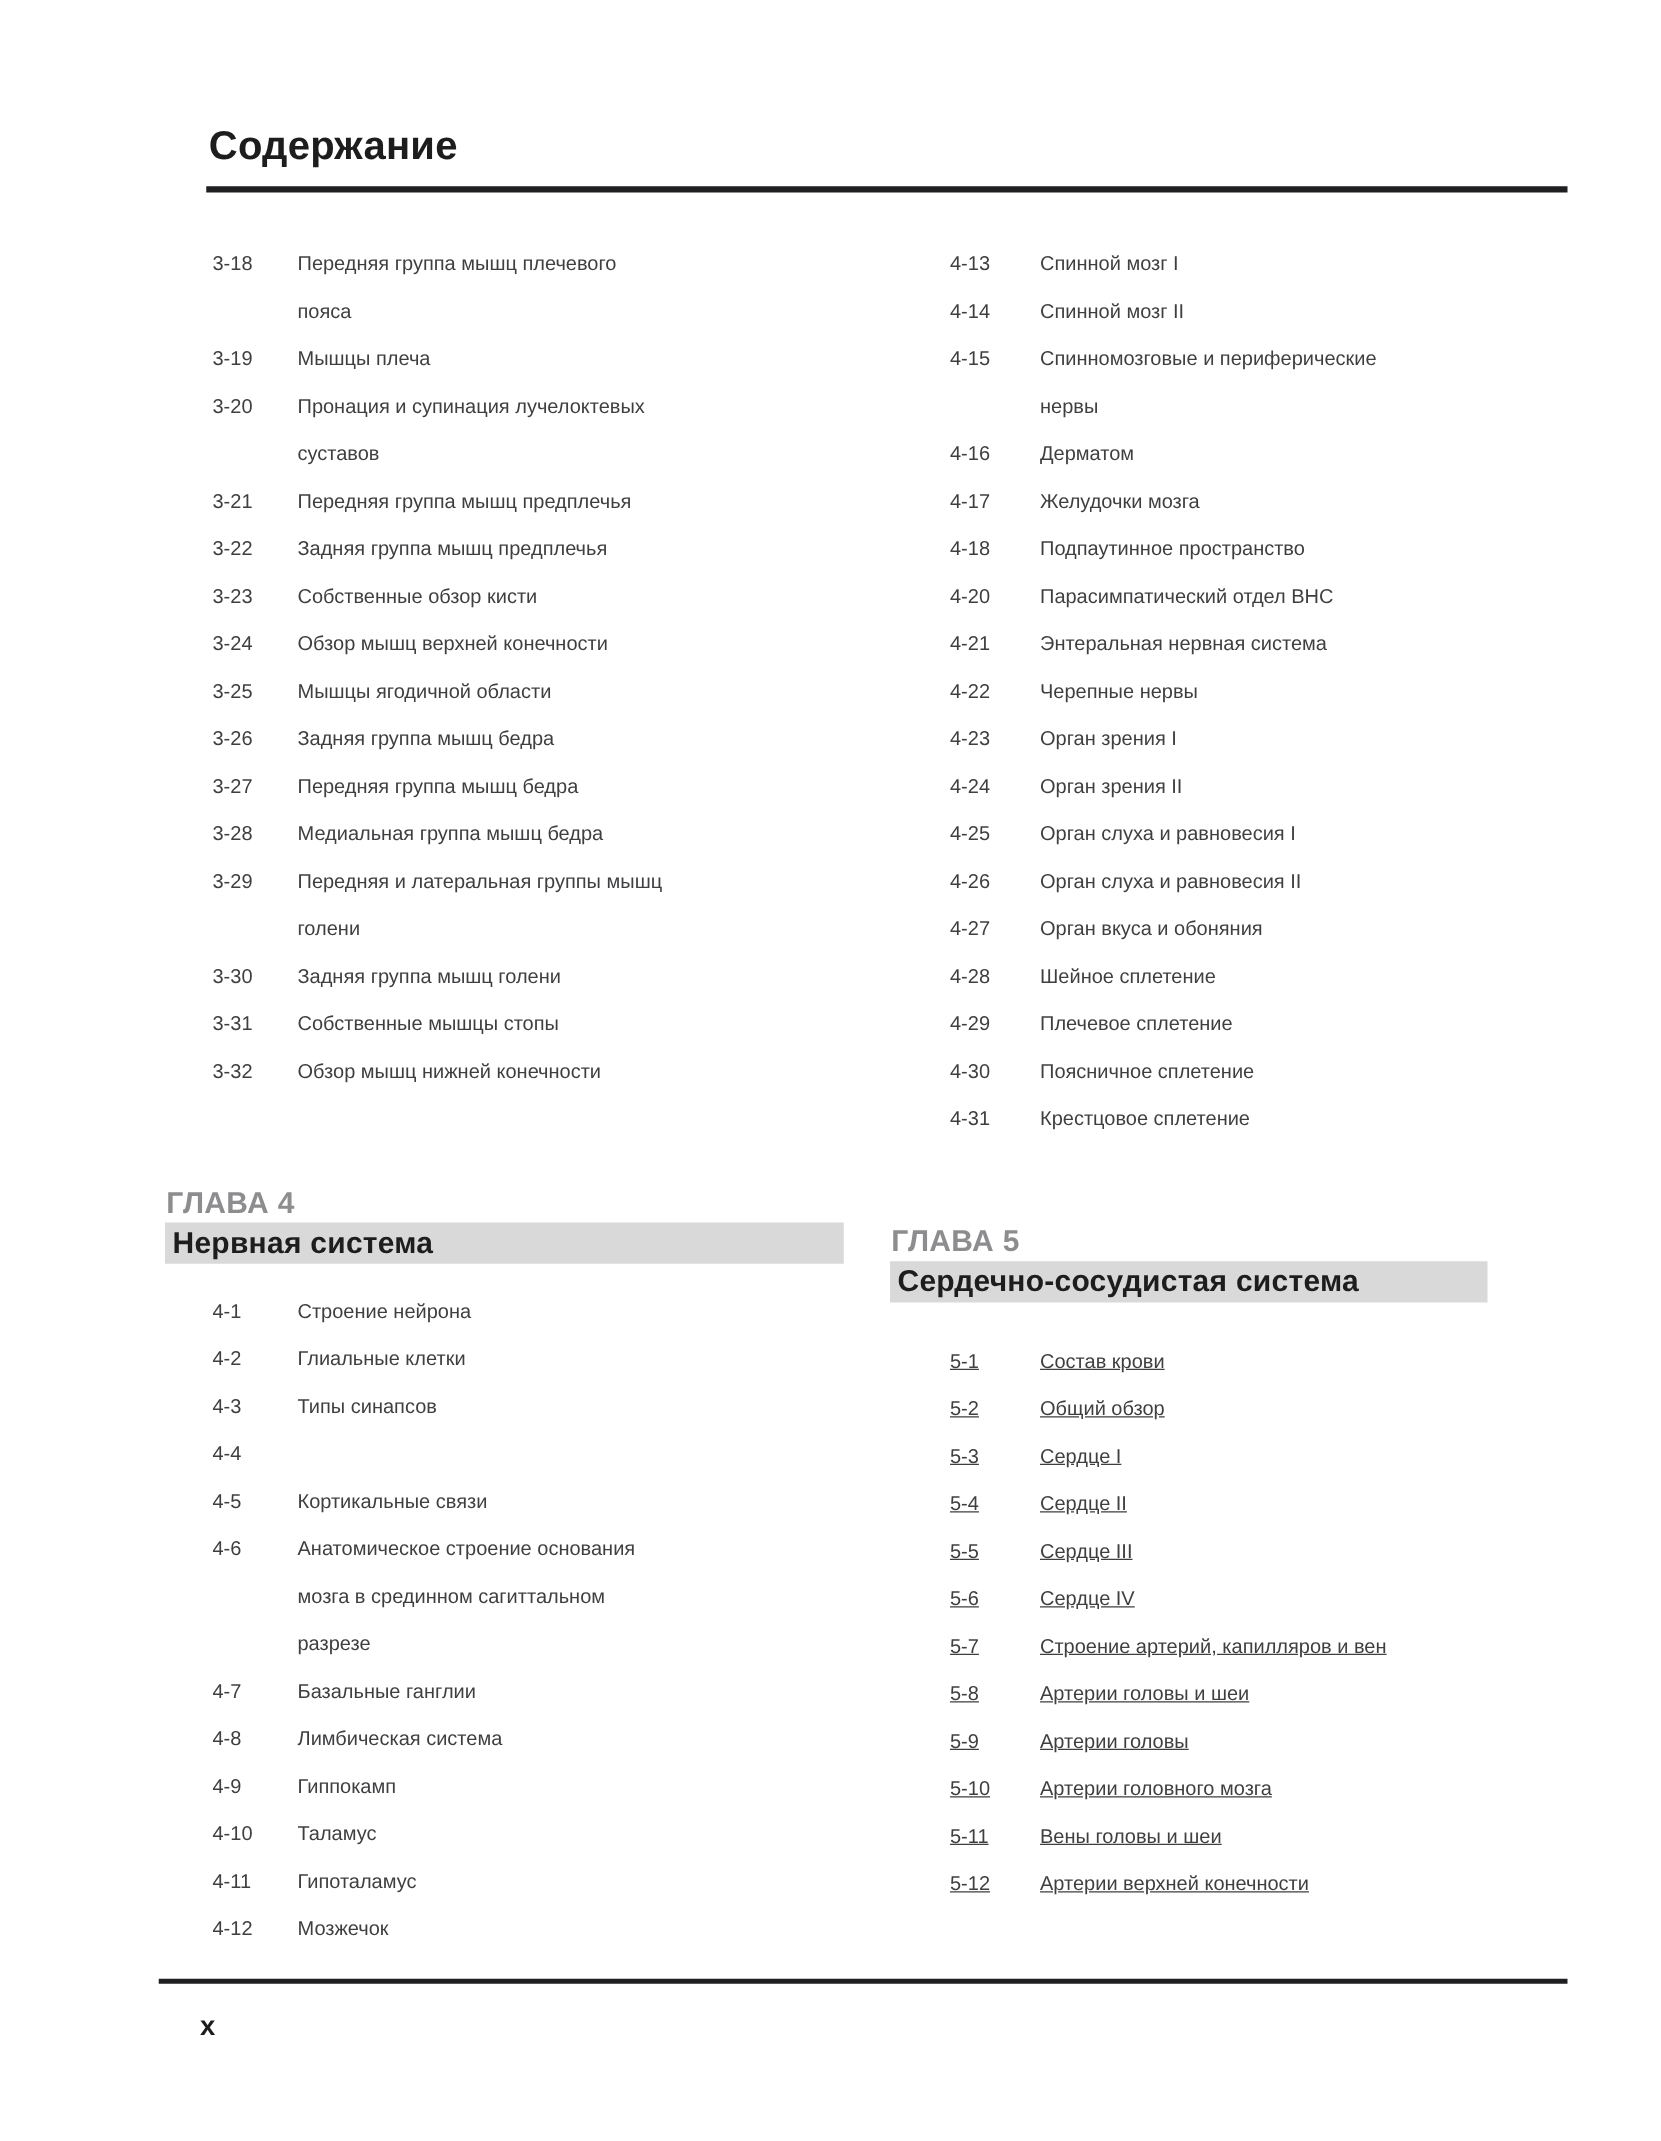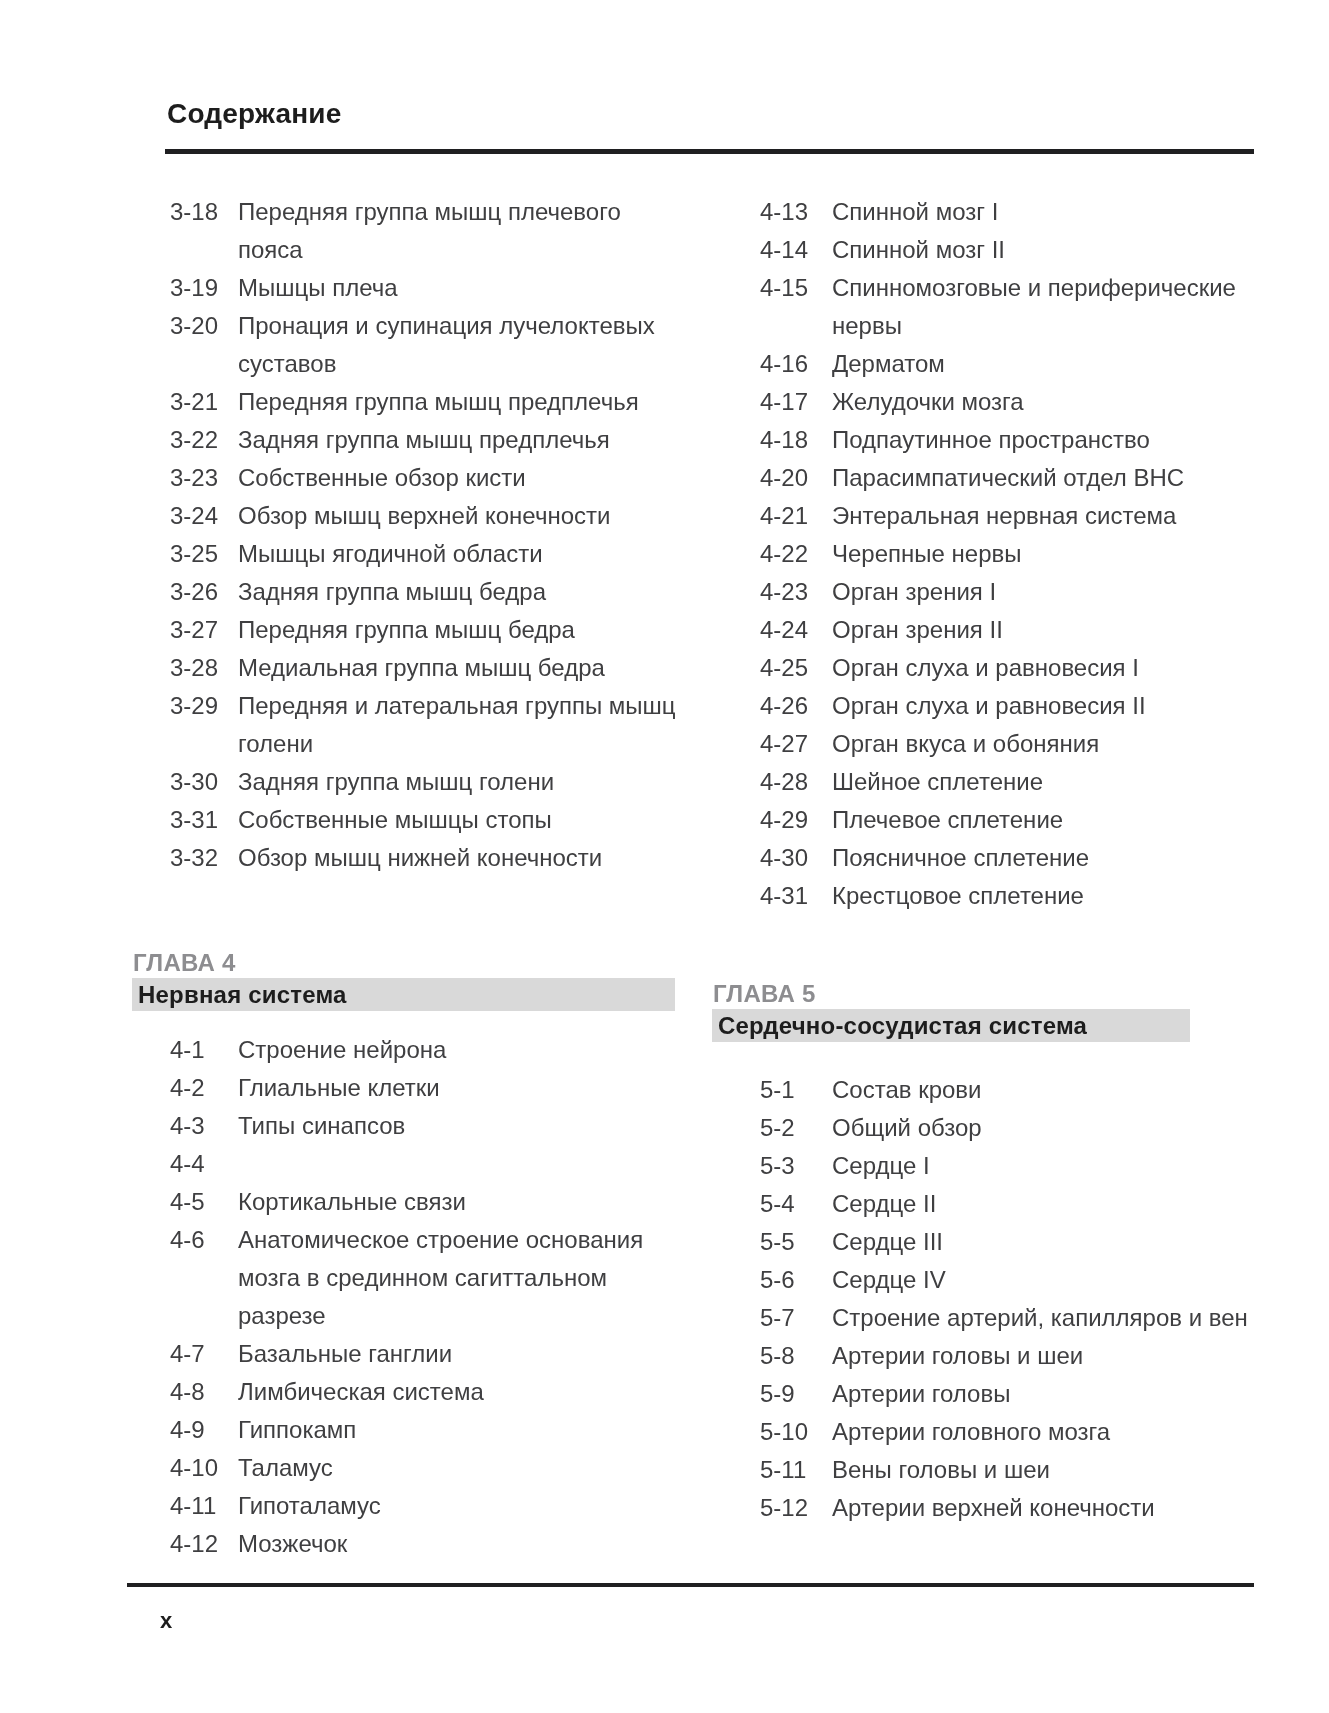--- a/index.html
+++ b/index.html
@@ -13,38 +13,38 @@
   html,body{margin:0;padding:0;}
   body{
     width:1329px;height:1713px;position:relative;
     background:var(--page-bg);
     font-family:"Liberation Sans","DejaVu Sans",sans-serif;
     color:var(--text);
     -webkit-font-smoothing:antialiased;
   }
   .page-title{
     position:absolute;left:167px;top:98px;
-    font-size:28px;font-weight:bold;color:var(--heading);
+    font-size:32px;font-weight:bold;color:var(--heading);
     letter-spacing:.2px;
   }
   .rule{position:absolute;background:var(--rule);}
   .rule-top{left:165px;top:149px;width:1089px;height:5px;}
   .rule-bottom{left:127px;top:1583px;width:1127px;height:4px;}
   .page-number{
     position:absolute;left:160px;top:1608px;
     font-size:22px;font-weight:bold;color:var(--heading);
   }
   .col{position:absolute;top:193px;}
   .col-left{left:132px;width:543px;}
   .col-right{left:712px;width:478px;}
   .toc-list{width:100%;}
   .toc-item{
     display:flex;align-items:flex-start;
     padding-left:38px;
-    font-size:24px;line-height:38px;
+    font-size:16px;line-height:38px;
   }
   .col-right .toc-item{padding-left:48px;}
   .toc-item .num{flex:0 0 68px;white-space:pre;}
   .col-right .toc-item .num{flex:0 0 72px;}
   .toc-item .label{flex:1;white-space:pre;}
   .chapter{width:100%;}
   .col-left .chapter{margin-top:71px;}
   .col-right .chapter{margin-top:64px;}
   .chapter-label{
     font-size:24px;font-weight:bold;color:var(--chapter-label);
@@ -52,21 +52,21 @@
     padding-left:1px;
   }
   .chapter-bar{
     background:var(--bar-bg);
     height:33px;line-height:33px;
     padding-left:6px;
     font-size:24px;font-weight:bold;color:var(--heading);
     letter-spacing:.2px;
   }
   .col-left .items-bottom{margin-top:20px;}
-  .col-right .items-bottom{margin-top:29px;}
+  .col-right .items-bottom{margin-top:29px;text-decoration:underline;}
 </style>
 </head>
 <body>
 
 <div class="page-title">Содержание</div>
 <div class="rule rule-top"></div>
 
 <div class="col col-left">
 
   <div class="toc-list items-top">

